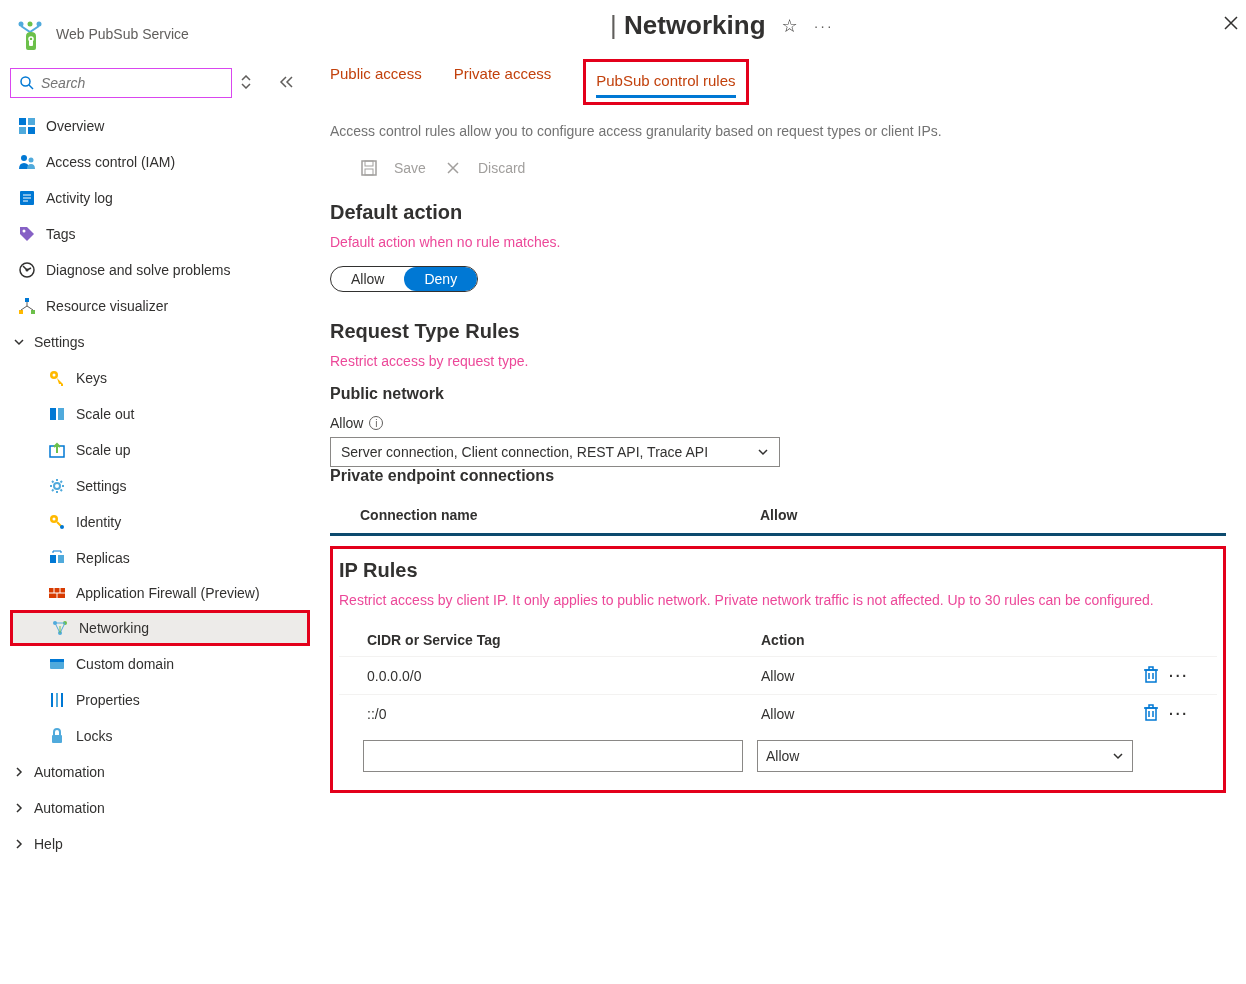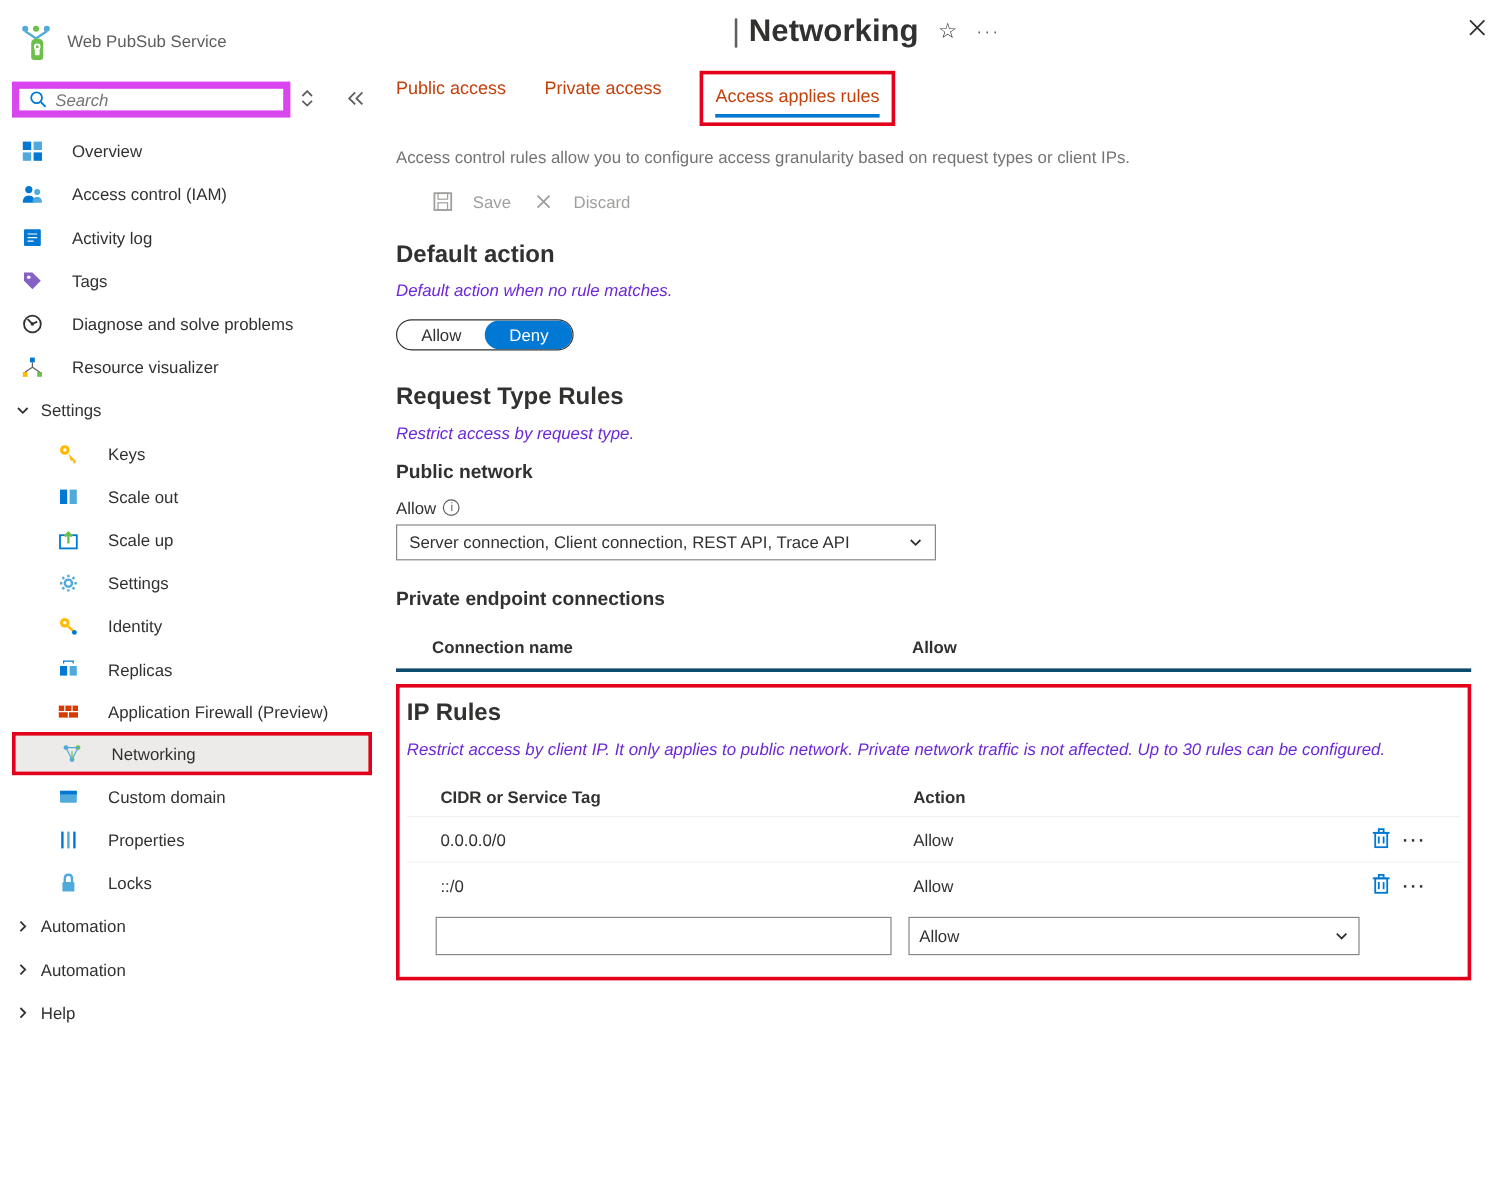--- a/index.html
+++ b/index.html
@@ -5,28 +5,28 @@
   * { box-sizing: border-box; margin: 0; padding: 0; }
   body { font-family: "Segoe UI", -apple-system, sans-serif; font-size: 14px; color: #323130; background: #fff; width: 1246px; }
   .container { display: flex; }
   
   
   .sidebar { width: 310px; padding: 10px 0 10px 10px; }
   .service-header { display: flex; align-items: center; gap: 10px; padding: 8px 4px 18px 4px; }
   .service-icon { width: 32px; height: 32px; position: relative; }
   .service-label { color: #605e5c; font-size: 14px; }
   .search-row { display: flex; align-items: center; gap: 8px; margin-bottom: 10px; }
-  .search-box { flex: 0 0 220px; display: flex; align-items: center; border: 6px solid #d946ef; padding: 4px 8px; height: 30px; background:#fff;}
+  .search-box { flex: 0 0 220px; display: flex; align-items: center; border: 1px solid #d946ef; padding: 4px 8px; height: 30px; background:#fff;}
   .search-box input { border: none; outline: none; flex: 1; font-size: 14px; font-style: italic; color:#605e5c;}
   .search-box svg { width: 16px; height: 16px; margin-right: 6px; }
   .chev-updown { color:#605e5c; font-size:12px;}
   .collapse-double { color:#605e5c; font-size:14px;}
   
   .nav { list-style: none; }
-  .nav-item { display: flex; align-items: center; gap: 24px; padding: 6px 8px; cursor: pointer; height: 36px;}
+  .nav-item { display: flex; align-items: center; gap: 10px; padding: 6px 8px; cursor: pointer; height: 36px;}
   .nav-item.sub { padding-left: 38px; }
   .nav-item.selected { background: #edebe9; }
   .nav-item.sub.selected { background:#edebe9;}
   .nav-group { display: flex; align-items: center; gap: 8px; padding: 6px 2px; cursor:pointer; height:36px;}
   .nav-icon { width: 18px; height: 18px; display:flex; align-items:center; justify-content:center; flex-shrink:0;}
   .nav-label { font-size: 14px; color: #323130; }
   .chevron { width: 14px; height:14px; display:flex; align-items:center; justify-content:center; color:#323130;}
   
   .red-box-side { border: 3px solid #e3001b; }
   
@@ -43,30 +43,30 @@
   .tabs { display: flex; gap: 32px; margin-bottom: 18px; }
   .tab { padding: 6px 0; cursor: pointer; font-size: 15px; color:#c2410c;}
   .tab.active { border-bottom: 3px solid #0078d4; font-weight: 400;}
   .red-box-tab { border: 3px solid #e3001b; padding: 4px 10px; }
   
   .desc { color: #737373; margin-bottom: 20px; font-size:14px;}
   .toolbar { display:flex; gap:18px; margin-bottom:24px; padding-left:30px;}
   .tool-btn { display:flex; align-items:center; gap:16px; color:#a19f9d; cursor:pointer;}
   
   h2.section { font-size: 20px; font-weight: 600; margin-bottom: 10px; }
-  .sub-desc { margin-bottom: 16px; color:#6d28d9; font-size:14px;font-style:italic;}
+  .sub-desc { margin-bottom: 16px; color:#ec4899; font-size:14px;}
   
   .toggle-pill { display:inline-flex; border:1px solid #323130; border-radius:20px; overflow:hidden; margin-bottom:28px;}
   .toggle-opt { padding: 4px 20px; cursor:pointer; font-size:14px;}
   .toggle-opt.active { background:#0078d4; color:#fff; border-radius:20px;}
   
   h3.subsection { font-size:16px; font-weight:600; margin-bottom:12px;}
   .field-label { display:flex; align-items:center; gap:6px; margin-bottom:6px; font-size:14px;}
   .info-icon { width:14px; height:14px; border:1px solid #605e5c; border-radius:50%; display:inline-flex; align-items:center; justify-content:center; font-size:10px; color:#605e5c;}
-  .dropdown { width:450px; border:1px solid #8a8886; padding:6px 10px; display:flex; justify-content:space-between; align-items:center; cursor:pointer; margin-bottom:24px; font-size:14px;}
+  .dropdown { width:450px; border:1px solid #8a8886; padding:6px 10px; display:flex; justify-content:space-between; align-items:center; cursor:pointer; font-size:14px;}
   
   .table-head { display:flex; padding:10px 0 10px 30px; border-bottom:3px solid #0c4a6e; font-weight:600; font-size:14px;}
   .col-name { width:400px;}
   .col-action { width:300px;}
   
   
   .red-box-ip { border:3px solid #e3001b; padding:10px 6px 10px 6px; margin-top:10px;}
   .ip-head { display:flex; padding:8px 28px; font-weight:600; font-size:14px;}
   .ip-row { display:flex; align-items:center; padding:8px 28px; border-top:1px solid #f3f2f1; font-size:14px;}
   .ip-col-cidr { width:394px;}
@@ -339,21 +339,21 @@
         <svg width="18" height="18" viewBox="0 0 18 18">
             <path d="M3 3 L15 15 M15 3 L3 15" stroke="#323130" stroke-width="1.5"></path>
           </svg>
       </span>
     </div>
 
     <div class="tabs">
       <div class="tab">Public access</div>
       <div class="tab">Private access</div>
       <div class="red-box-tab">
-        <div class="tab active">Access applies rules</div>
+        <div class="tab active">PubSub control rules</div>
       </div>
     </div>
 
     <div class="desc">Access control rules allow you to configure access granularity based on request types or client IPs.</div>
 
     <div class="toolbar">
       <div class="tool-btn">
         <svg width="18" height="18" viewBox="0 0 18 18">
             <rect x="2" y="2" width="14" height="14" fill="none" stroke="#a19f9d" stroke-width="1.5"></rect>
             <rect x="5" y="2" width="8" height="5" fill="none" stroke="#a19f9d"></rect>

